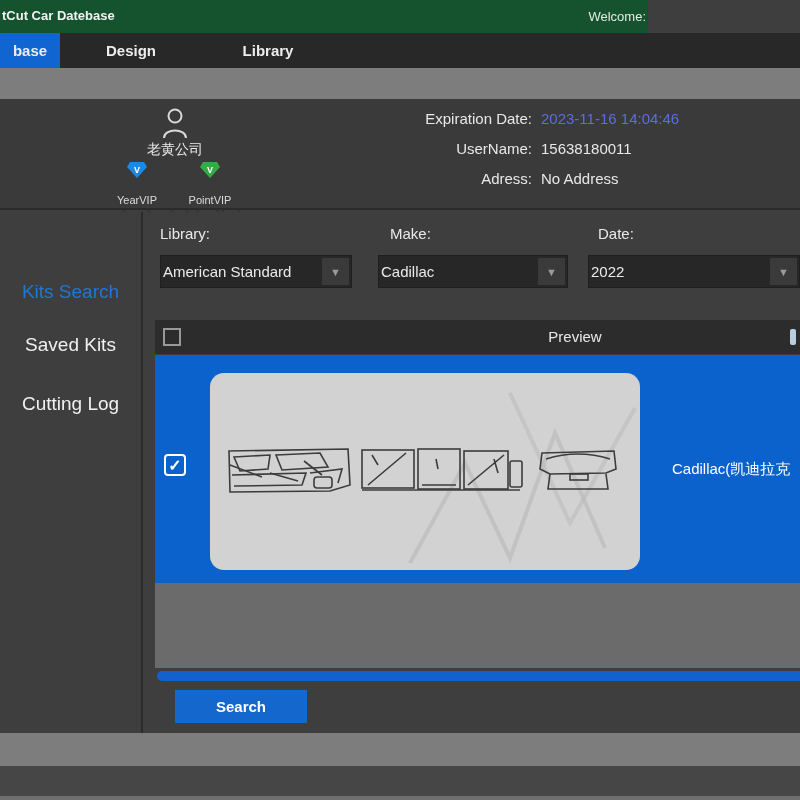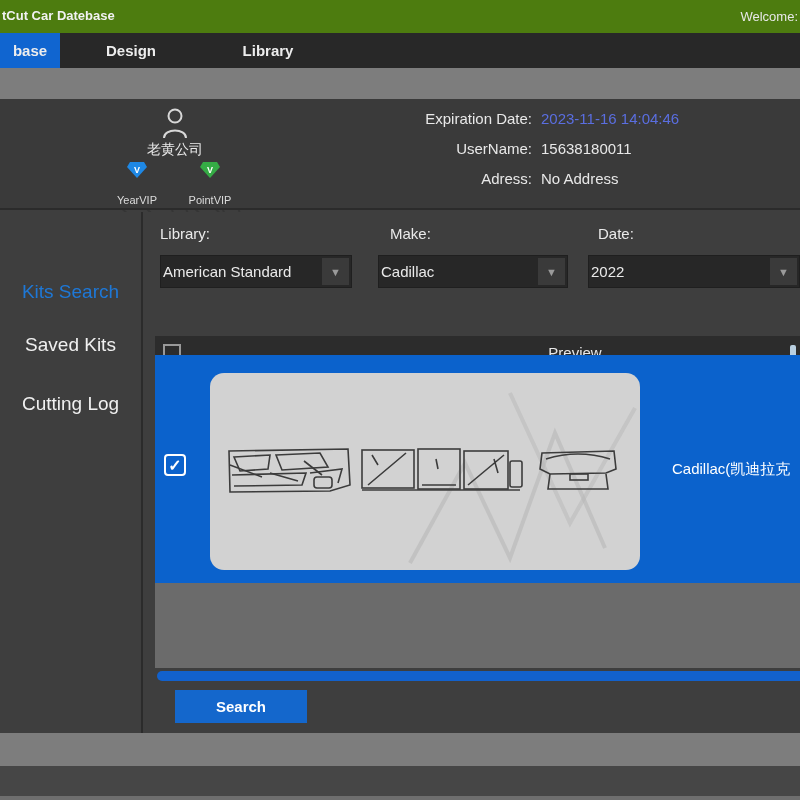--- a/index.html
+++ b/index.html
@@ -1,21 +1,21 @@
 <!DOCTYPE html>
 <html><head>
 <meta charset="utf-8">
 <style>
   * { margin:0; padding:0; box-sizing:border-box; }
   html,body { width:800px; height:800px; background:#3e3e3e; overflow:hidden;
     font-family:"Liberation Sans", sans-serif; }
   .app { position:relative; width:800px; height:800px; }
 
   
-  .titlebar { position:absolute; left:0; top:0; width:800px; height:33px; background:#4d7c0f; }
+  .titlebar { position:absolute; left:0; top:0; width:648px; height:33px; background:#14532d; }
   .titlebar .title { position:absolute; left:2px; top:8px; font-size:13px; font-weight:bold; color:#f2f2f2; }
   .titlebar .welcome { position:absolute; right:2px; top:9px; font-size:13px; color:#e8e8e8; }
 
   
   .tabbar { position:absolute; left:0; top:33px; width:800px; height:35px; background:#282828; }
   .tab { position:absolute; top:0; height:35px; display:flex; align-items:center; justify-content:center;
     font-size:15px; font-weight:bold; color:#ededed; cursor:default; }
   .tab.active { left:0; width:60px; background:#1065d0; }
   .tab.design { left:96px; width:70px; }
   .tab.tutorial { left:230px; width:76px; }
@@ -51,21 +51,21 @@
 
   .flabel { position:absolute; top:13px; font-size:15px; color:#eaeaea; }
   .flabel.f0 { left:160px; } .flabel.f1 { left:390px; } .flabel.f2 { left:598px; }
   .select { position:absolute; top:43px; height:33px; background:#272727; border:1px solid #1f1f1f;
     display:flex; align-items:center; cursor:default; }
   .select.f0 { left:160px; width:192px; } .select.f1 { left:378px; width:190px; } .select.f2 { left:588px; width:212px; }
   .select .sval { flex:1; padding-left:2px; font-size:15px; color:#eaeaea; white-space:nowrap; overflow:hidden; }
   .select .sarrow { width:27px; height:27px; margin-right:2px; background:#3a3a3a; color:#9a9a9a;
     font-size:11px; display:flex; align-items:center; justify-content:center; }
 
-  .thead { position:absolute; left:155px; top:108px; width:645px; height:34px; background:#2c2c2c;margin-top:16px; }
+  .thead { position:absolute; left:155px; top:108px; width:645px; height:34px; background:#2c2c2c; }
   .thead .hcheck { position:absolute; left:8px; top:8px; width:18px; height:18px; border:2px solid #999; background:transparent; }
   .thead .htitle { position:absolute; left:230px; top:8px; width:380px; text-align:center; font-size:15px; color:#e8e8e8; }
   .thead .vthumb { position:absolute; right:4px; top:9px; width:6px; height:16px; background:#b9cfe0; border-radius:2px; }
 
   .trow { position:absolute; left:155px; top:143px; width:645px; height:228px; background:#0b62cc; }
   .rowcheck { position:absolute; left:9px; top:99px; width:22px; height:22px; border:2px solid #fff;
     border-radius:4px; color:#fff; font-size:16px; font-weight:bold; display:flex; align-items:center; justify-content:center; }
   .card { position:absolute; left:55px; top:18px; width:430px; height:197px; background:#d2d2d2; border-radius:14px; overflow:hidden; }
   .rowname { position:absolute; left:517px; top:105px; font-size:15px; color:#fff; white-space:nowrap; }
 

